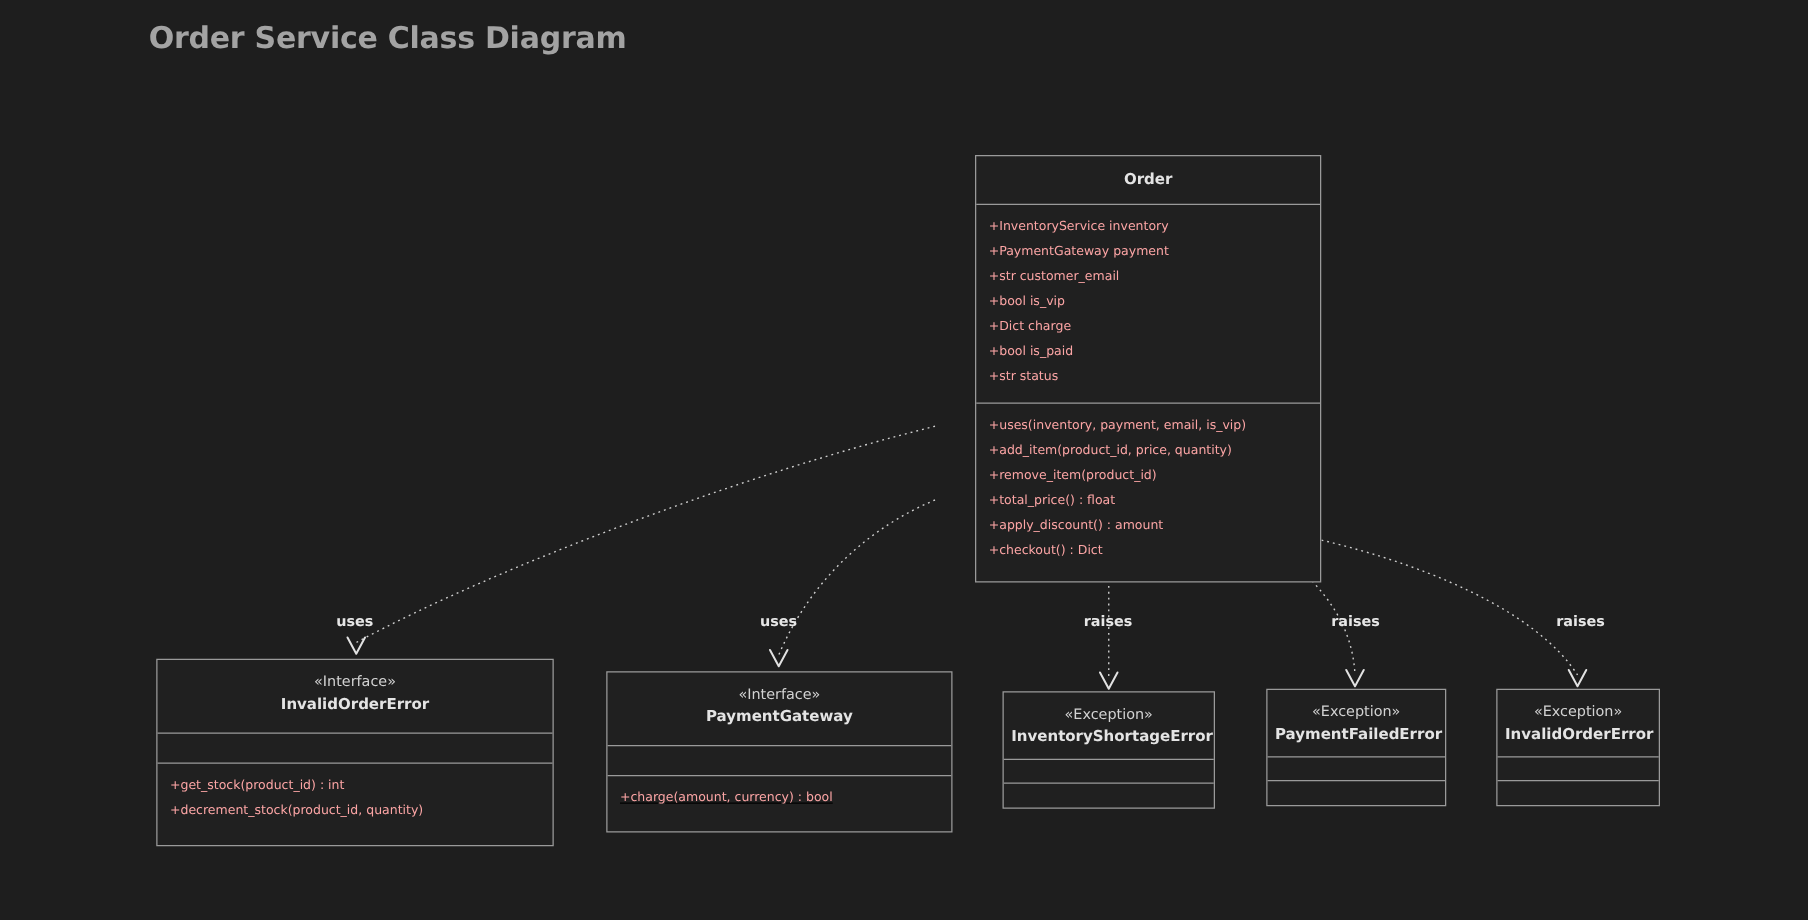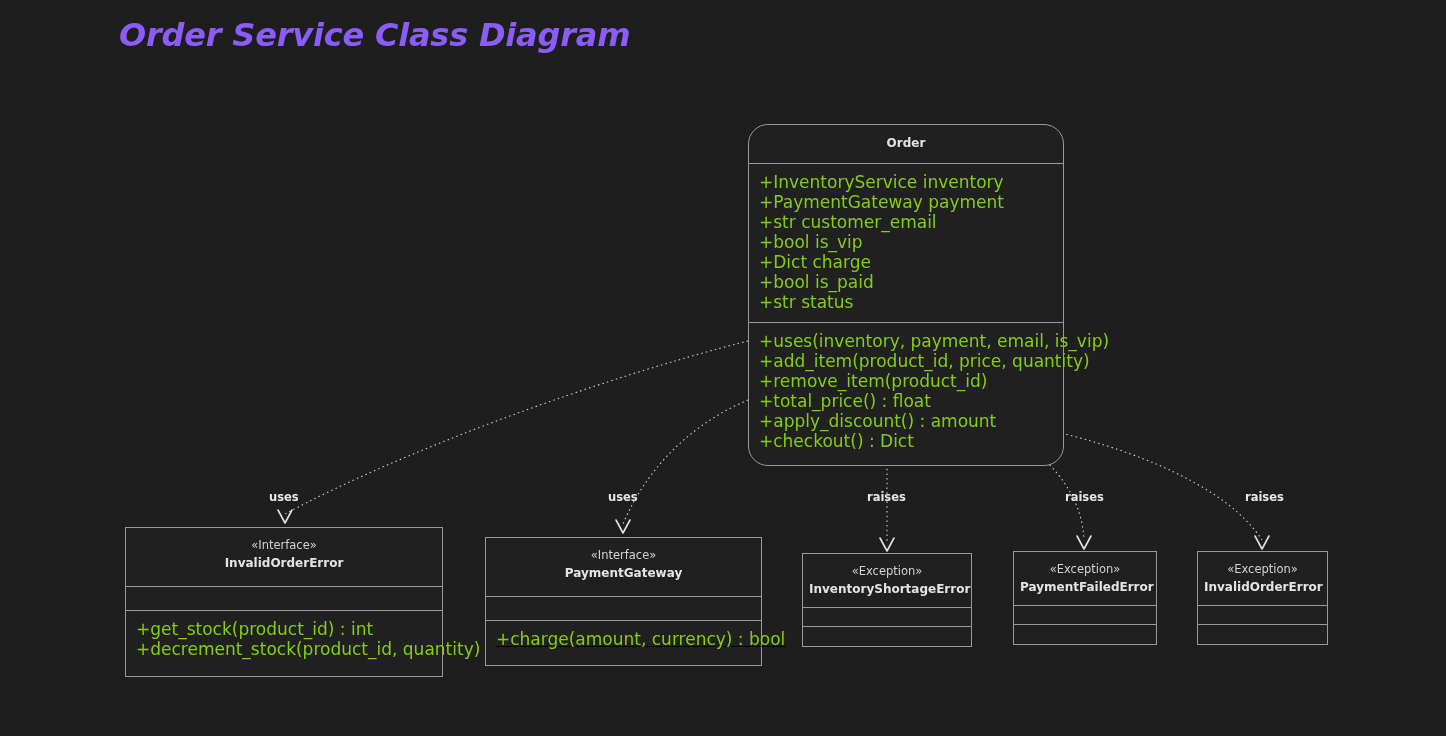--- a/index.html
+++ b/index.html
@@ -12,26 +12,25 @@
     width: 1446px;
     height: 736px;
     background: #1e1e1e;
     font-family: "DejaVu Sans", "Liberation Sans", sans-serif;
     overflow: hidden;
   }
   #page-title {
     position: absolute;
     left: 119px;
     top: 16px;
-    font-size: 32px;
+    font-size: 24px;
     font-weight: bold;
-    color: #8b5cf6;
+    color: #a3a3a3;
     letter-spacing: -0.2px;
     white-space: nowrap;
-    font-style: italic;
   }
   svg.edges {
     position: absolute;
     left: 0; top: 0;
     width: 1446px;
     height: 736px;
     pointer-events: none;
   }
   .edge-path {
     fill: none;
@@ -86,22 +85,22 @@
     line-height: 18px;
     white-space: nowrap;
   }
   .comp-list {
     padding: 8px 10px 9px 10px;
   }
   .comp-empty {
     height: 19px;
   }
   .member {
-    font-size: 17px;
-    color: #84cc16;
+    font-size: 10px;
+    color: #fca5a5;
     line-height: 20px;
     white-space: nowrap;
   }
 </style>
 </head>
 <body>
 
 <div id="canvas">
 
   <div id="page-title">Order Service Class Diagram</div>
@@ -123,21 +122,21 @@
     <path class="edge-path" d="M 1025 425 C 1140 448 1230 490 1262 540"></path>
     <path class="arrow-head" d="M 1255 536 L 1262 549 L 1269 536"></path>
   </svg>
 
   <div class="edge-label" style="left:269px; top:490px;">uses</div>
   <div class="edge-label" style="left:608px; top:490px;">uses</div>
   <div class="edge-label" style="left:867px; top:490px;">raises</div>
   <div class="edge-label" style="left:1065px; top:490px;">raises</div>
   <div class="edge-label" style="left:1245px; top:490px;">raises</div>
 
-  <div class="uml-box" style="left:748px; top:124px; width:316px;border-radius:20px;">
+  <div class="uml-box" style="left:780px; top:124px; width:277px;">
     <div class="compartment comp-header" style="height:39px;">
       <div class="class-name">Order</div>
     </div>
     <div class="compartment comp-list" style="height:159px;">
       <div class="member">+InventoryService inventory</div>
       <div class="member">+PaymentGateway payment</div>
       <div class="member">+str customer_email</div>
       <div class="member">+bool is_vip</div>
       <div class="member">+Dict charge</div>
       <div class="member">+bool is_paid</div>

